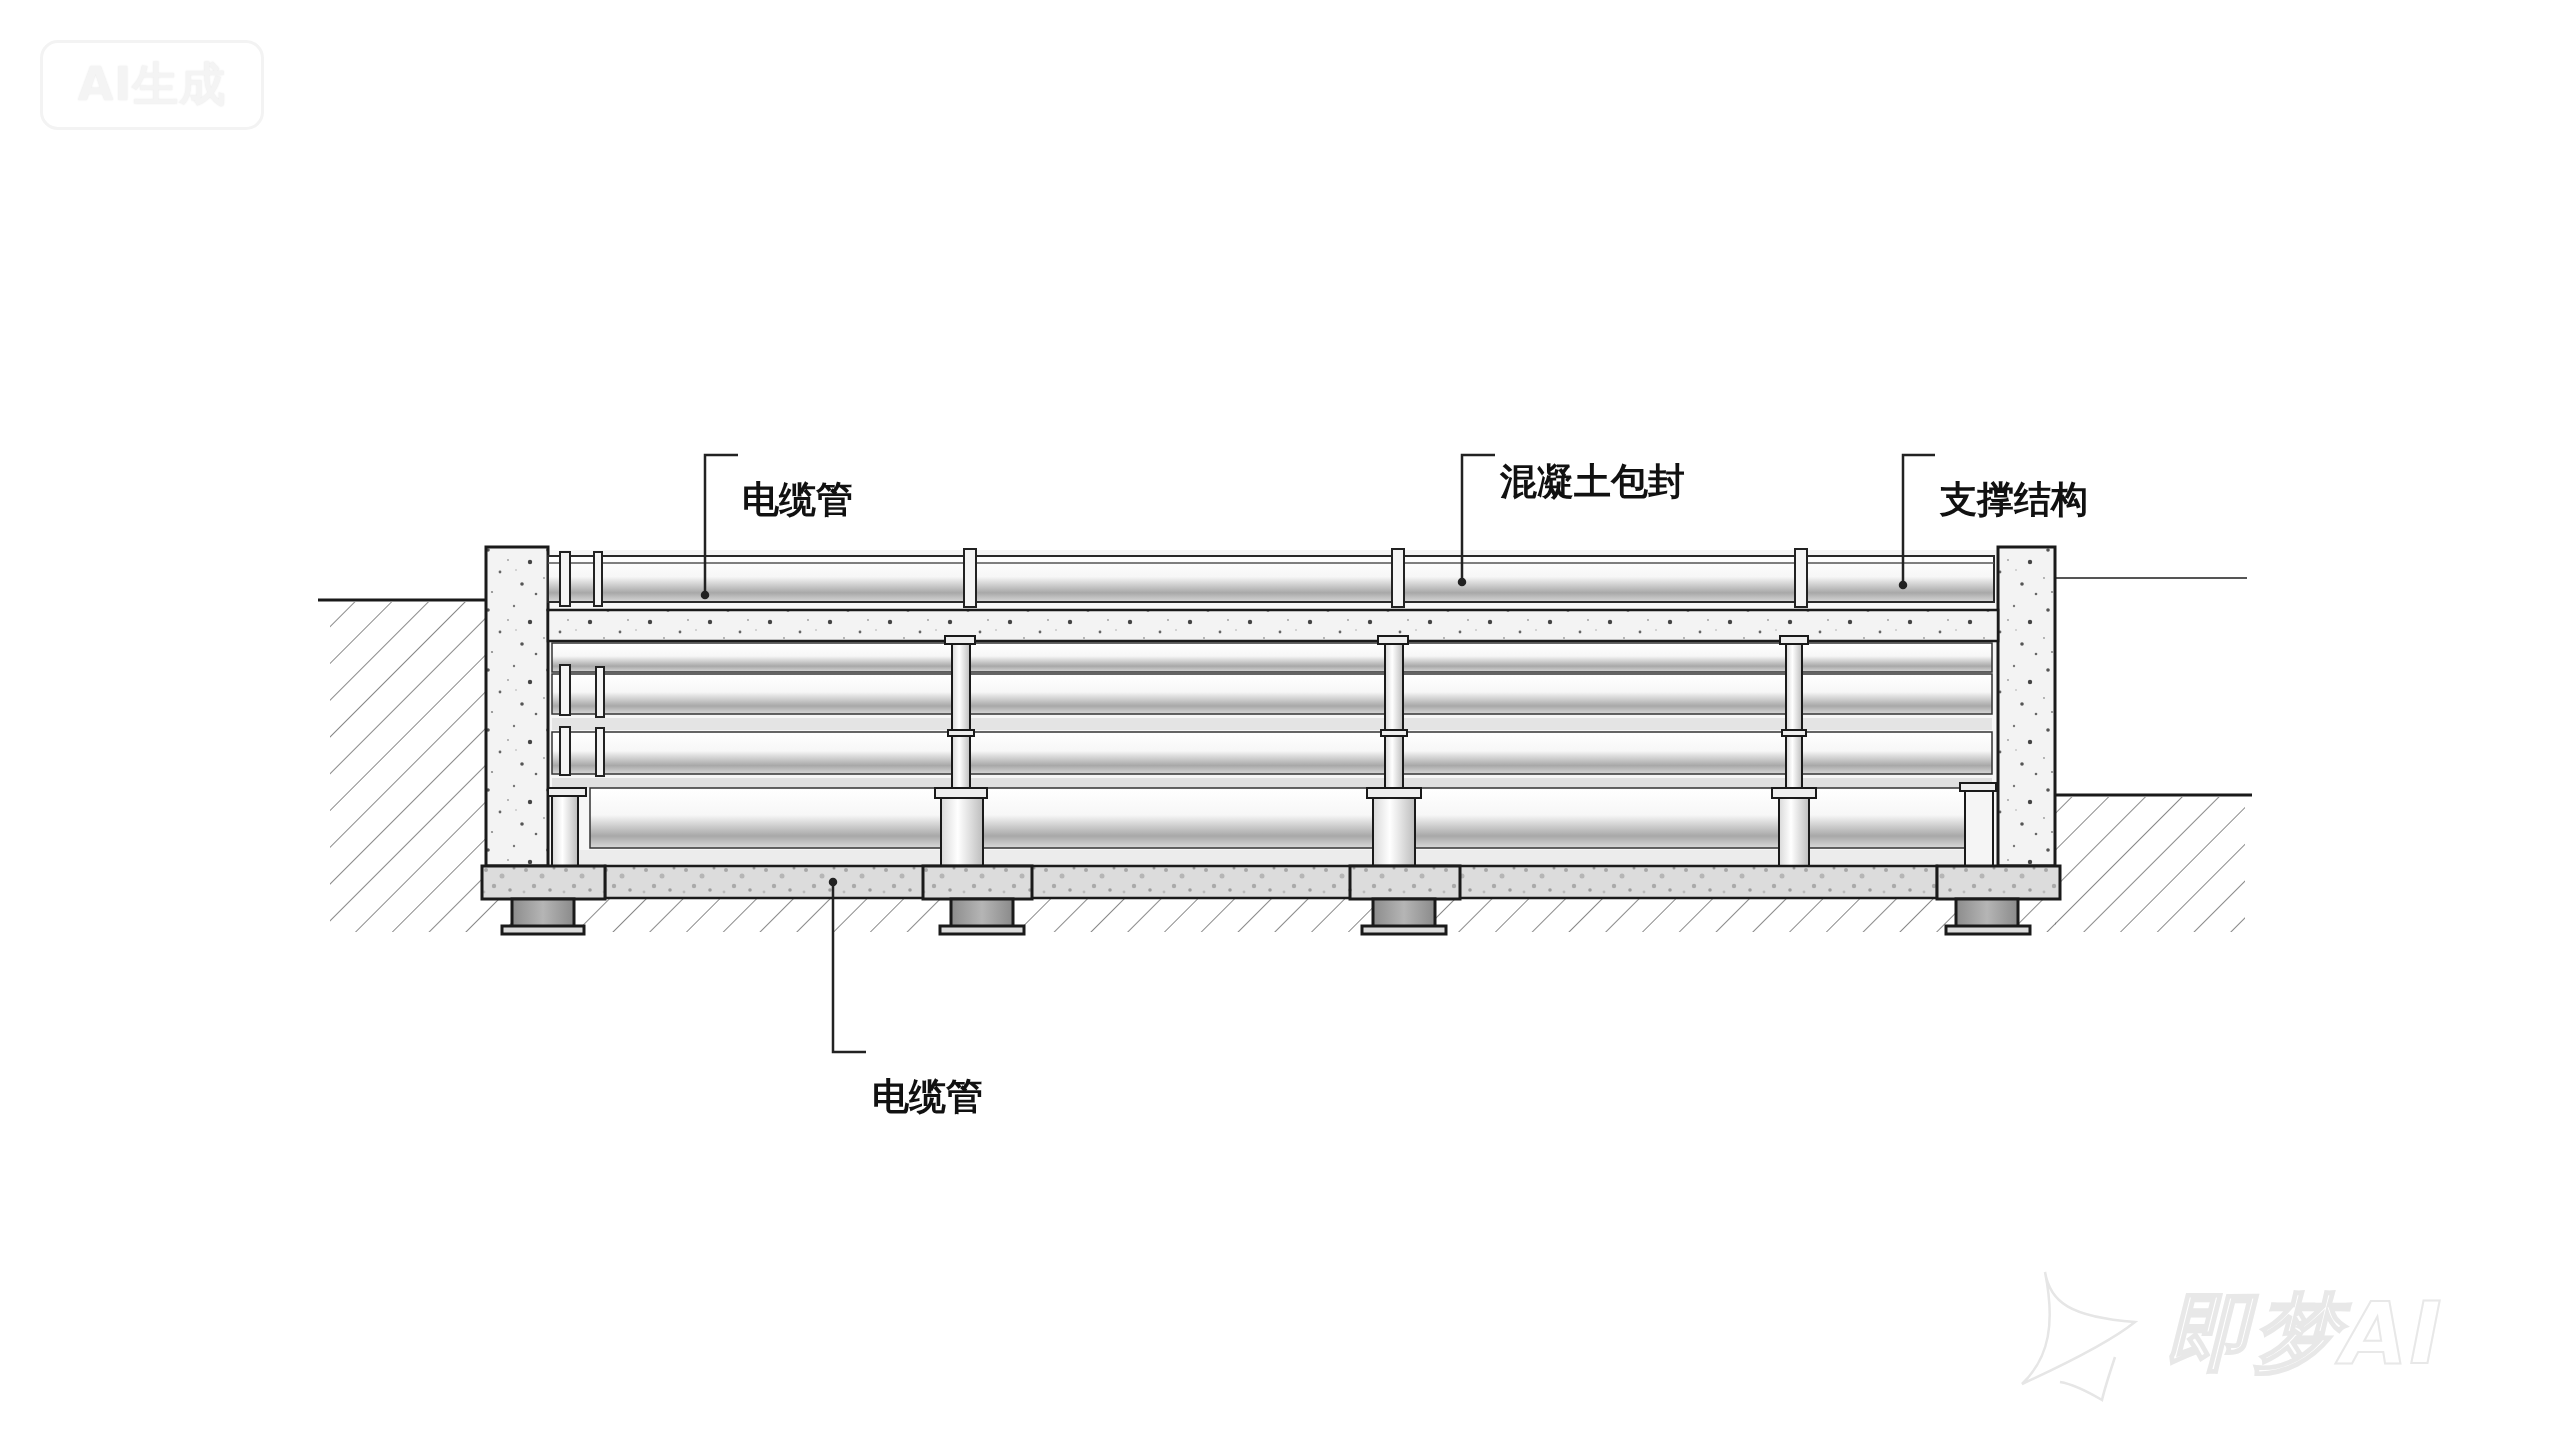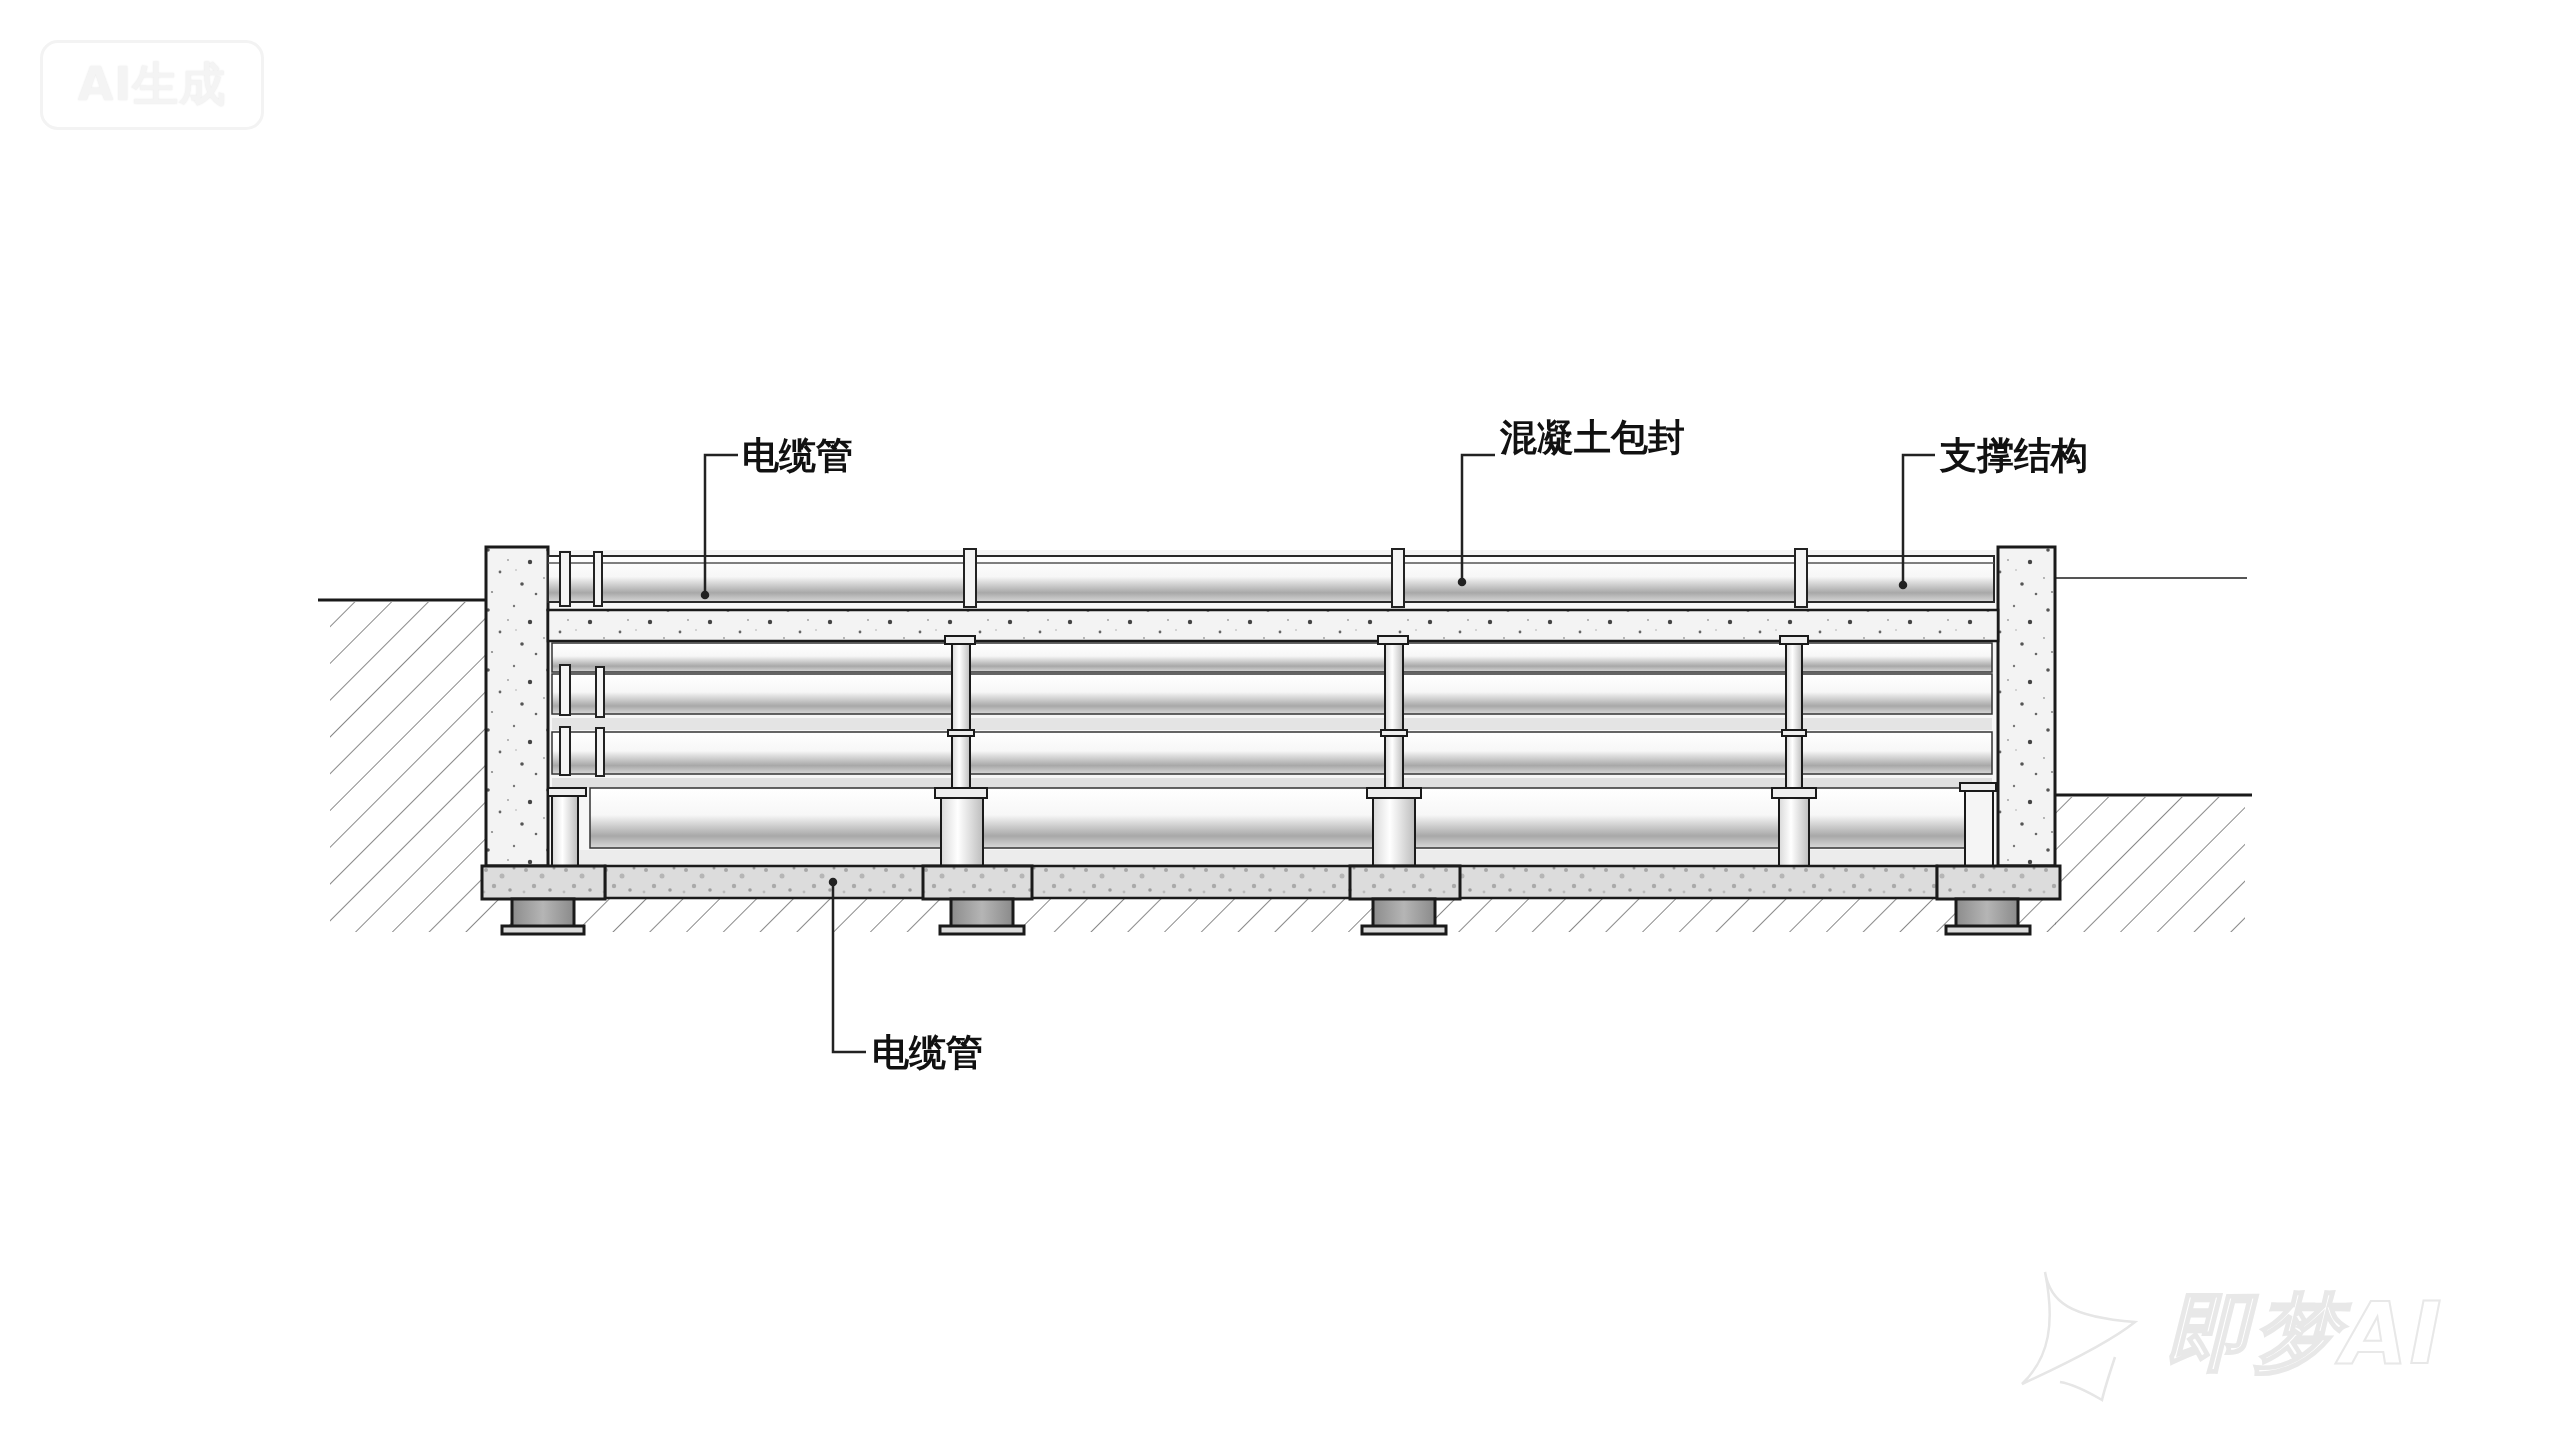--- a/index.html
+++ b/index.html
@@ -9,20 +9,21 @@
   .badge {
     left: 40px; top: 40px; width: 218px; height: 84px;
     border: 3px solid #f3f3f3; border-radius: 18px;
     display: flex; align-items: center; justify-content: center;
     color: #f4f4f4; font-size: 46px; font-weight: bold; letter-spacing: 1px;
     text-shadow: 0 0 2px #e6e6e6;
   }
   .label {
     font-size: 37px; font-weight: bold; color: #111111; line-height: 1;
     white-space: nowrap;
+    margin-top: 44px;
   }
   .wm-text {
     left: 2165px; top: 1290px; font-size: 86px; font-weight: bold; font-style: italic;
     color: #ffffff; -webkit-text-stroke: 2px #e8e8e8; letter-spacing: 2px; line-height: 1;
   }
   svg.diagram { position: absolute; left: 0; top: 0; }
 </style>
 </head>
 <body>
 

